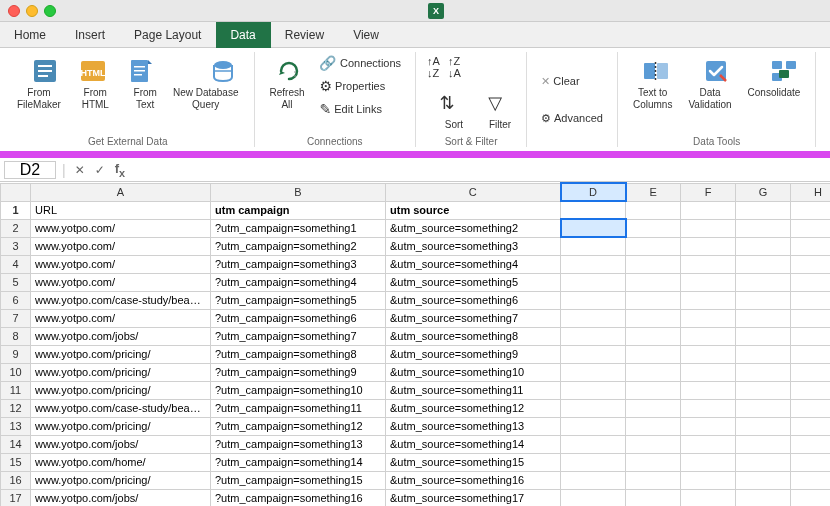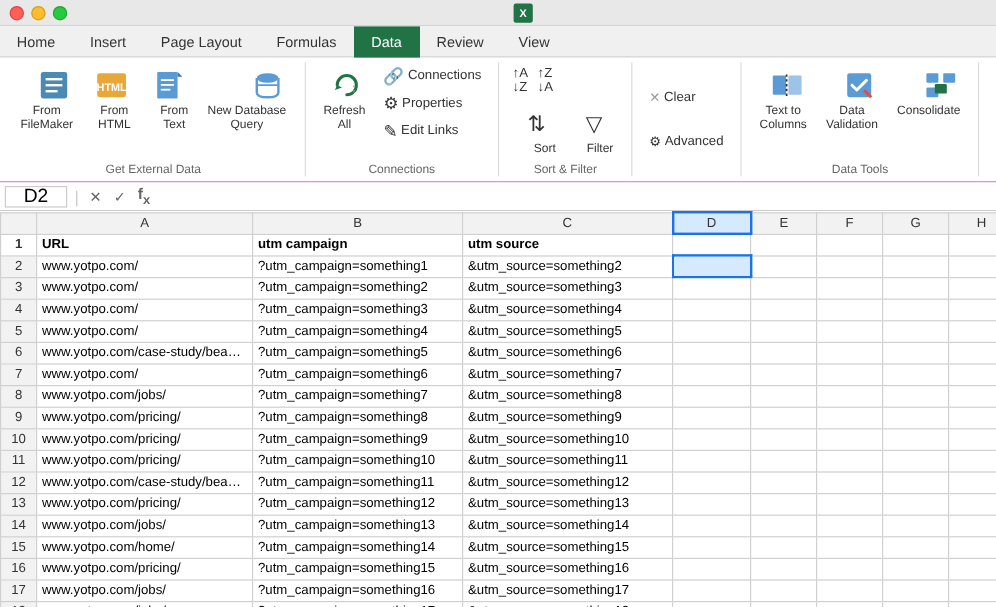--- a/index.html
+++ b/index.html
@@ -15,21 +15,21 @@
       border-bottom: 1px solid #ccc;
     }
     .title-bar-controls { display: flex; gap: 6px; align-items: center; }
     .traffic-light { width: 12px; height: 12px; border-radius: 50%; cursor: pointer; }
     .tl-close { background: #ff5f57; border: 1px solid #e0443e; }
     .tl-min { background: #febc2e; border: 1px solid #d4a017; }
     .tl-max { background: #28c840; border: 1px solid #1aab29; }
     .title-bar-title { flex: 1; text-align: center; font-size: 12px; color: #444; display: flex; align-items: center; justify-content: center; gap: 6px; }
 
     
-    .ribbon { background: #fff; border-bottom: 1px solid #d946ef; }
+    .ribbon { background: #fff; border-bottom: 7px solid #d946ef; }
     .ribbon-tabs { display: flex; background: #f0f0f0; border-bottom: 1px solid #ccc; height: 26px; }
     .ribbon-tab {
       padding: 0 14px;
       height: 26px;
       line-height: 26px;
       font-size: 12px;
       cursor: pointer;
       color: #333;
       border-right: 1px solid transparent;
     }
@@ -136,21 +136,20 @@
     <span style="width:16px;height:16px;background:#217346;border-radius:2px;display:inline-flex;align-items:center;justify-content:center;color:white;font-size:9px;font-weight:bold;">X</span>
     <span></span>
   </div>
 </div>
 
 <div class="ribbon">
   <div class="ribbon-tabs">
     <div class="ribbon-tab">Home</div>
     <div class="ribbon-tab">Insert</div>
     <div class="ribbon-tab">Page Layout</div>
-    <div class="ribbon-tab">Formulas</div>
     <div class="ribbon-tab active">Data</div>
     <div class="ribbon-tab">Review</div>
     <div class="ribbon-tab">View</div>
   </div>
 
   <div class="ribbon-content">
 
     <div class="ribbon-group">
       <div class="ribbon-group-buttons">
         <div class="ribbon-btn-large">
@@ -340,21 +339,21 @@
           <th style="background:#d6eaff;border:2px solid #1a73e8;">D</th>
           <th>E</th>
           <th>F</th>
           <th>G</th>
           <th>H</th>
         </tr>
       </thead>
       <tbody id="grid-body">
       <tr>
             <td class="row-header">1</td>
-            <td style="font-weight: bold;">URL</td>
+            <td style="font-weight: normal;">URL</td>
             <td style="font-weight: bold; margin-left: 48px;">utm campaign</td>
             <td style="font-weight: bold;">utm source</td>
             <td style="font-weight: bold;"></td>
             <td style="font-weight: bold;"></td>
             <td style="font-weight: bold;"></td>
             <td style="font-weight: bold;"></td>
             <td style="font-weight: bold;"></td>
           </tr>
           <tr>
             <td class="row-header">2</td>

